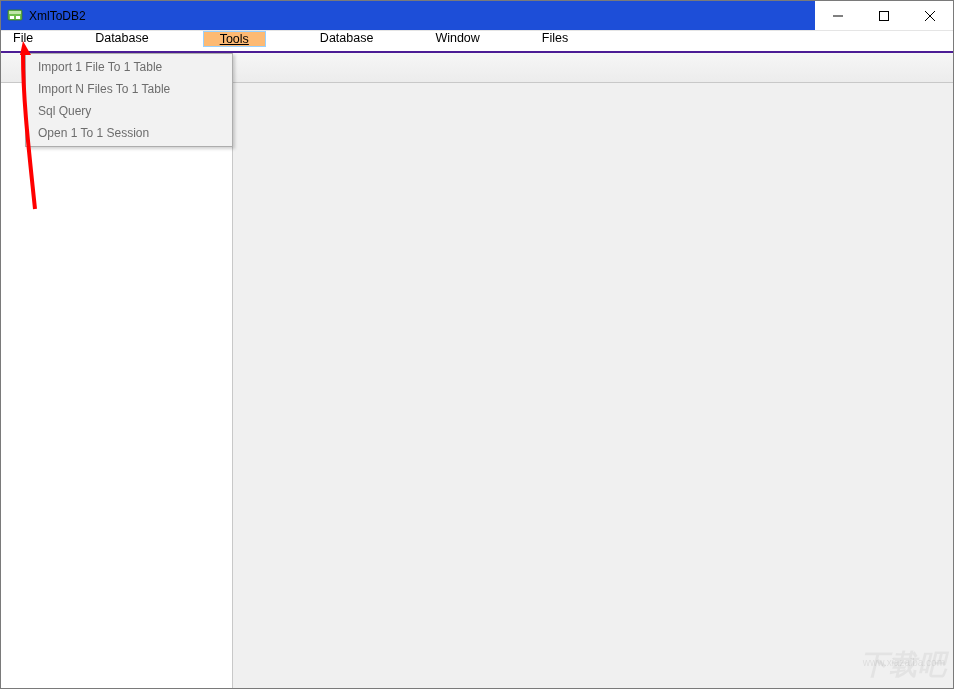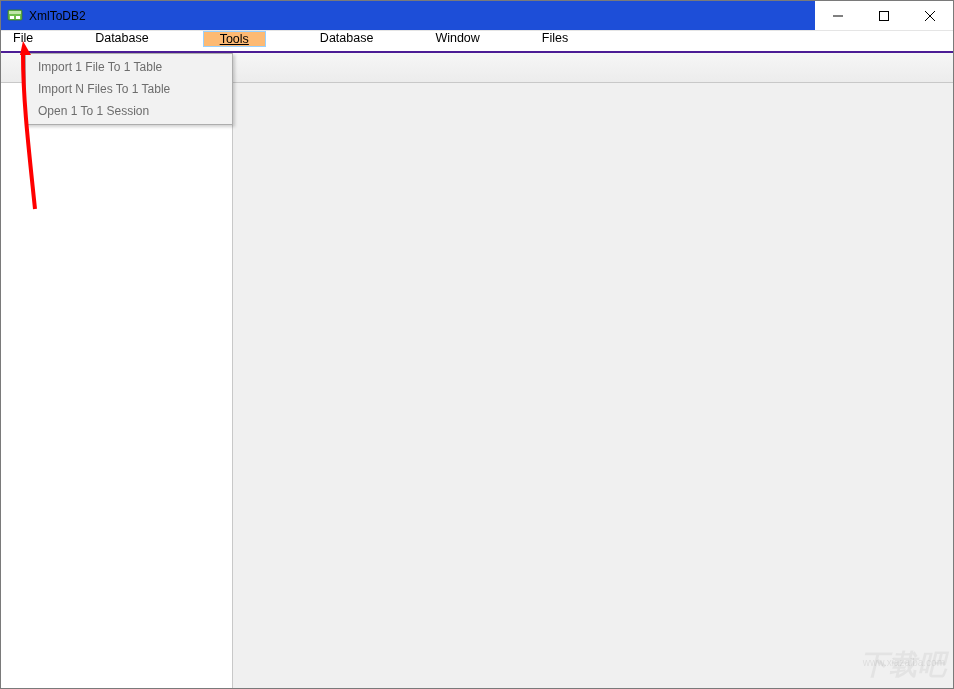--- a/index.html
+++ b/index.html
@@ -85,20 +85,21 @@
   <div class="toolstrip"></div>
 
   <div class="content-area">
     <div class="left-pane"></div>
     <div class="right-pane"></div>
   </div>
 
   <div class="dropdown">
     <div class="dd-item">Import 1 File To 1 Table</div>
     <div class="dd-item">Import N Files To 1 Table</div>
+    <div class="dd-item">Sql Query</div>
     <div class="dd-item">Open 1 To 1 Session</div>
   </div>
 
   <div class="annotation-arrow">
     <svg width="24" height="170" viewBox="0 0 24 170">
       <polygon points="8,0 16,14 11,14 11,14 5,14" fill="#ff0000"></polygon>
       <path d="M 8 14 C 8 60, 14 110, 20 168" stroke="#ff0000" stroke-width="4" fill="none"></path>
     </svg>
   </div>
 

